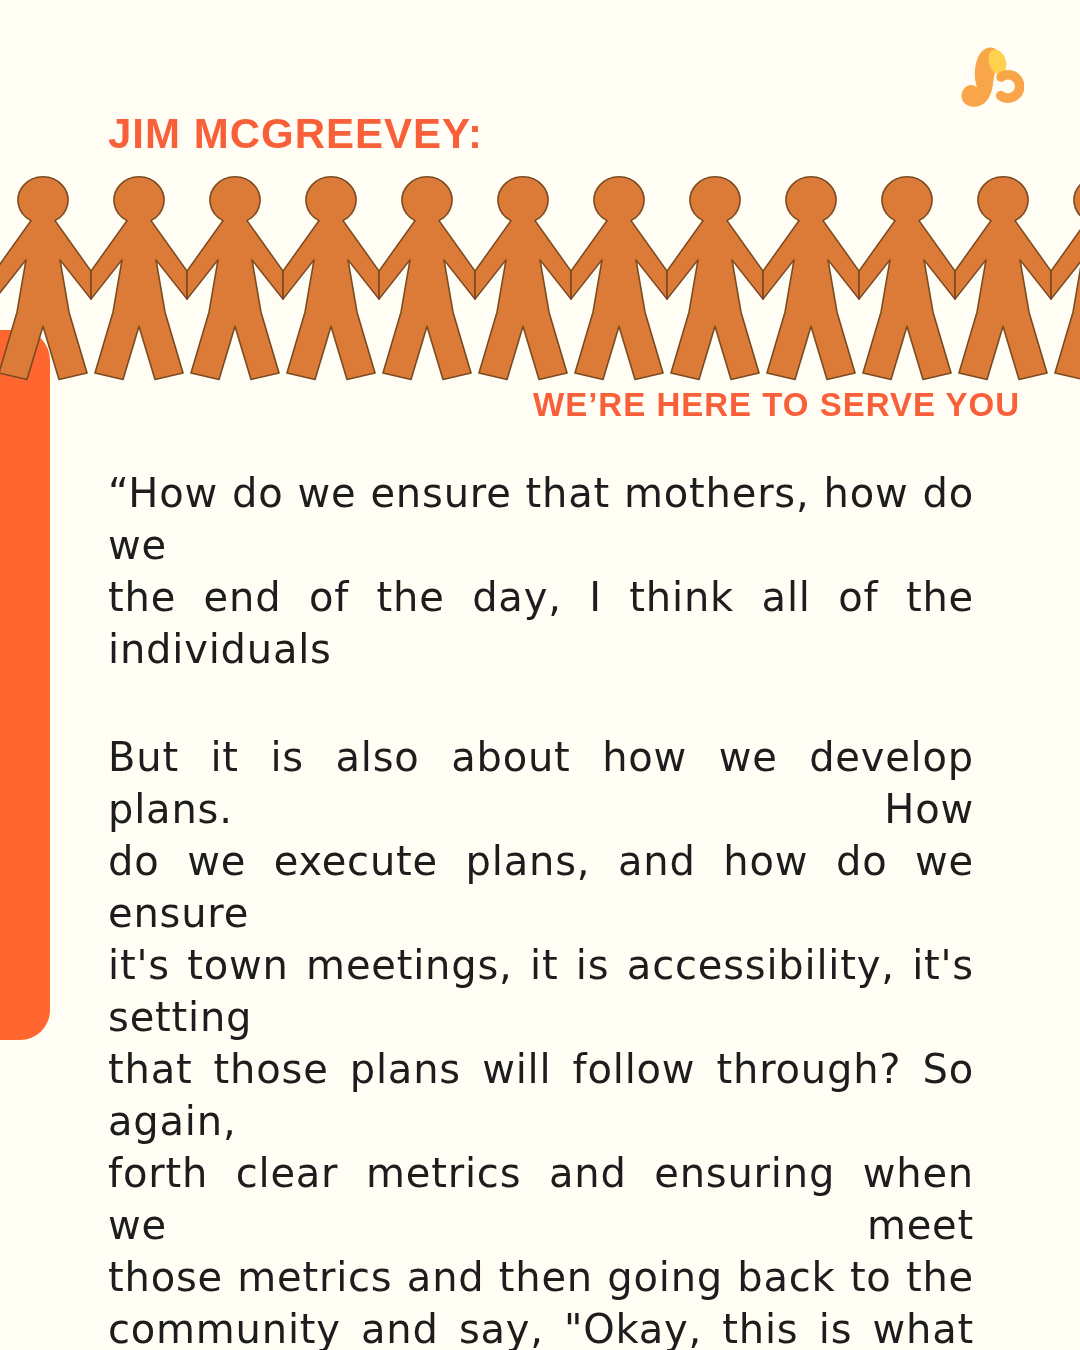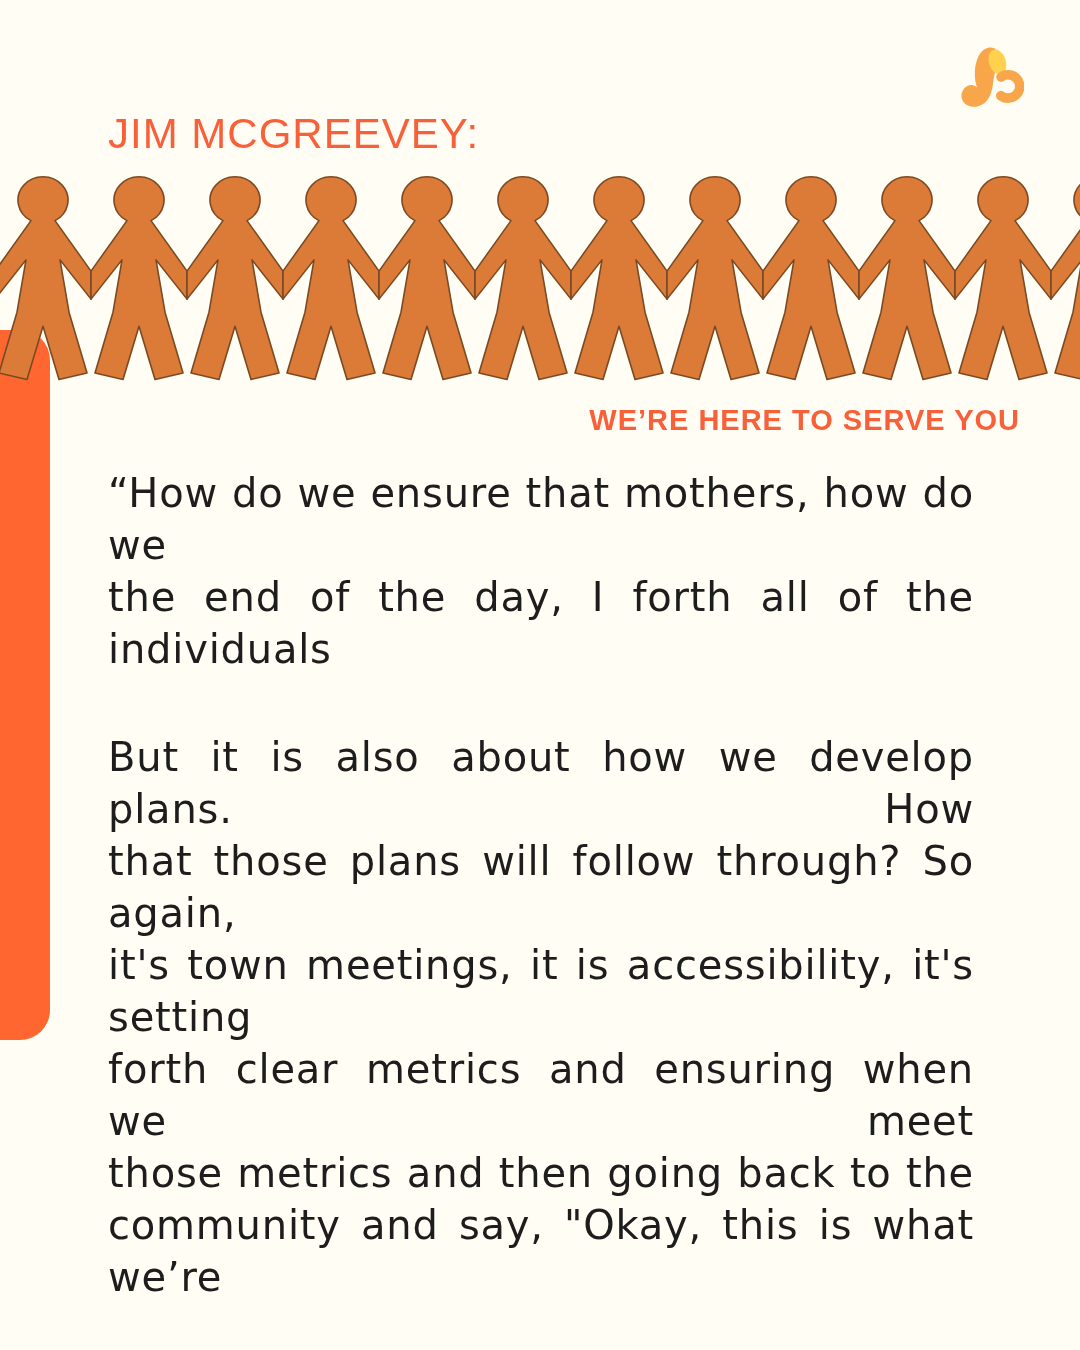--- a/index.html
+++ b/index.html
@@ -8,36 +8,36 @@
   }
   *{margin:0;padding:0;box-sizing:border-box;}
   html,body{width:1080px;height:1350px;}
   body{background:var(--bg);font-family:"DejaVu Sans",sans-serif;overflow:hidden;}
   .canvas{position:relative;width:1080px;height:1350px;background:var(--bg);overflow:hidden;}
 
   .brand-logo{position:absolute;left:958px;top:46px;width:66px;height:66px;}
 
   .speaker-title{
     position:absolute;left:108px;top:110px;
-    font-family:"Liberation Sans",sans-serif;font-weight:normal;
+    font-family:"Liberation Sans",sans-serif;font-weight:bold;
     font-size:42px;letter-spacing:1px;color:var(--accent);white-space:nowrap;
   }
 
   .accent-bar{
     position:absolute;left:-30px;top:330px;width:80px;height:710px;
     background:var(--bar);border-radius:30px;z-index:1;
   }
 
   .doll-chain{position:absolute;left:-5px;top:172px;width:1152px;height:215px;z-index:2;}
   .doll-chain path{fill:var(--doll);stroke:var(--doll-line);stroke-width:1.6;stroke-linejoin:round;}
 
   .tagline{
-    position:absolute;right:60px;top:404px;
+    position:absolute;right:60px;top:386px;
     font-family:"Liberation Sans",sans-serif;font-weight:bold;
-    font-size:29px;letter-spacing:1px;color:var(--accent);white-space:nowrap;z-index:3;
+    font-size:33px;letter-spacing:1px;color:var(--accent);white-space:nowrap;z-index:3;
   }
 
   .quote{
     position:absolute;left:108px;top:467px;width:866px;
     color:var(--text);font-family:"DejaVu Sans",sans-serif;
     font-size:40px;line-height:52px;letter-spacing:0.8px;z-index:3;
   }
   .para + .para{margin-top:56px;}
   .line{text-align:justify;text-align-last:justify;}
   .line.final{text-align-last:left;}
@@ -77,25 +77,26 @@
     <use href="#doll" x="864"></use>
     <use href="#doll" x="960"></use>
     <use href="#doll" x="1056"></use>
   </svg>
 
   <h2 class="tagline">WE’RE HERE TO SERVE YOU</h2>
 
   <div class="quote">
       <div class="para">
         <div class="line">“How do we ensure that mothers, how do we</div>
-        <div class="line">the end of the day, I forth all of the individuals</div>
+        <div class="line">the end of the day, I think all of the individuals</div>
       </div>
       <div class="para">
         <div class="line">But it is also about how we develop plans. How</div>
+        <div class="line">do we execute plans, and how do we ensure</div>
+        <div class="line">it's town meetings, it is accessibility, it's setting</div>
         <div class="line">that those plans will follow through? So again,</div>
-        <div class="line">it's town meetings, it is accessibility, it's setting</div>
         <div class="line">forth clear metrics and ensuring when we meet</div>
         <div class="line">those metrics and then going back to the</div>
         <div class="line">community and say, "Okay, this is what we’re</div>
       </div>
     </div>
 
 </div>
 
 </body></html>

